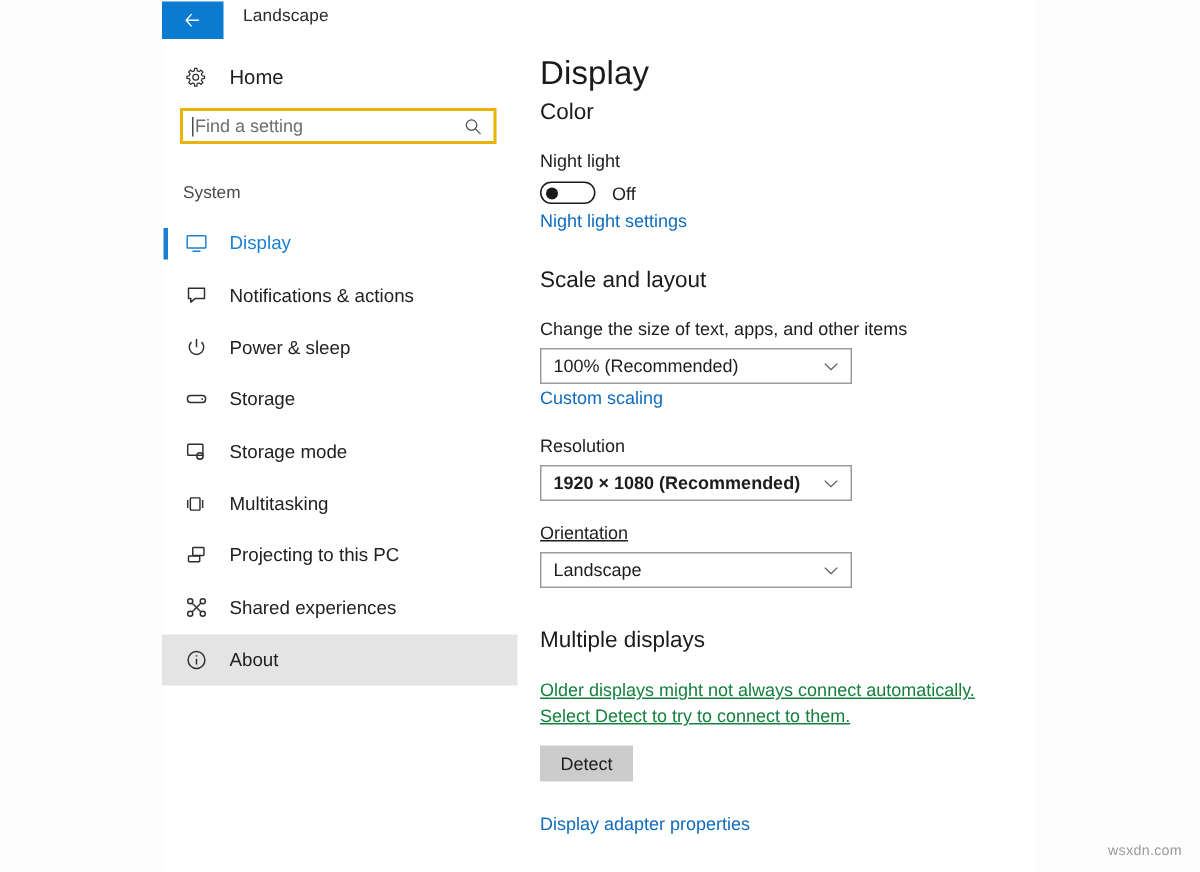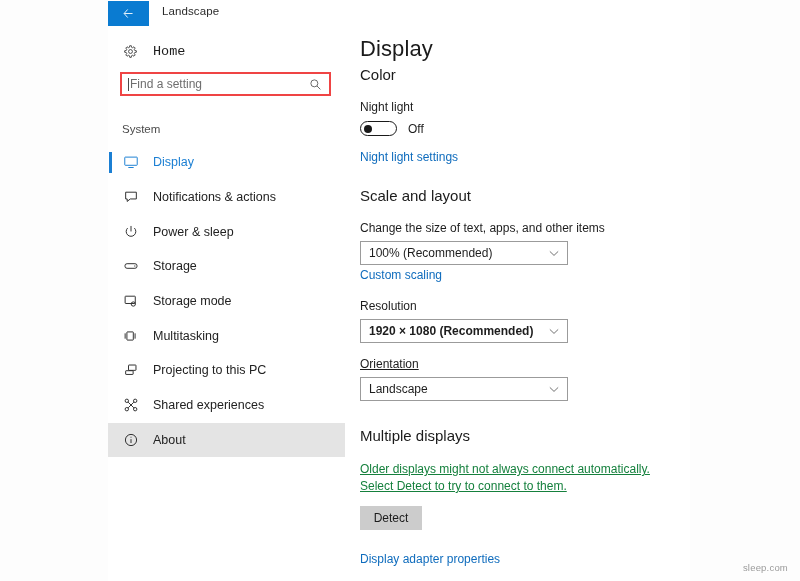--- a/index.html
+++ b/index.html
@@ -75,21 +75,20 @@
   }
   .home-row {
     position: absolute;
     left: 0;
     top: 11px;
     width: 237px;
     height: 26px;
     display: flex;
     align-items: center;
     cursor: pointer;
-    font-family: Liberation Mono, monospace;
   }
   .home-icon {
     width: 16px;
     height: 16px;
     margin-left: 14px;
     display: flex;
     align-items: center;
     justify-content: center;
   }
   .home-label {
@@ -97,21 +96,21 @@
     font-size: 13.5px;
     color: #1d1d1d;
   }
 
   .search-wrap {
     position: absolute;
     left: 12px;
     top: 45px;
     width: 211px;
     height: 24px;
-    border: 2px solid #ef4444;
+    border: 2px solid #eab308;
     background: #ffffff;
     box-sizing: border-box;
     display: flex;
     align-items: center;
     cursor: text;
   }
   .search-caret {
     width: 1px;
     height: 13px;
     background: #4a4a4a;
@@ -484,21 +483,21 @@
 
       <div class="field-label" style="margin-top:17px;">Night light</div>
 
       <div class="toggle-row" style="margin-top:7px;">
         <div class="toggle">
           <span class="knob"></span>
         </div>
         <span class="toggle-state">Off</span>
       </div>
 
-      <a class="link" style="margin-top:14px;">Night light settings</a>
+      <a class="link" style="margin-top:4px;">Night light settings</a>
 
       <h2 class="section-head" style="margin-top:22px;">Scale and layout</h2>
 
       <div class="field-label" style="margin-top:17px;">Change the size of text, apps, and other items</div>
 
       <div class="dropdown" style="margin-top:6px;">
         <span class="val">100% (Recommended)</span>
         <span class="chev">
           <svg width="10" height="7" viewBox="0 0 12 8">
               <path d="M1 1.5 L6 6.3 L11 1.5" fill="none" stroke="currentColor" stroke-width="1"></path>
@@ -536,15 +535,15 @@
 
       <button class="btn" style="margin-top:11px;">Detect</button>
 
       <div style="margin-top:19px;">
         <a class="link">Display adapter properties</a>
       </div>
 
     </div>
   </div>
 
-  <div class="watermark">sleep.com</div>
+  <div class="watermark">wsxdn.com</div>
 
 </div>
 
 </body></html>

